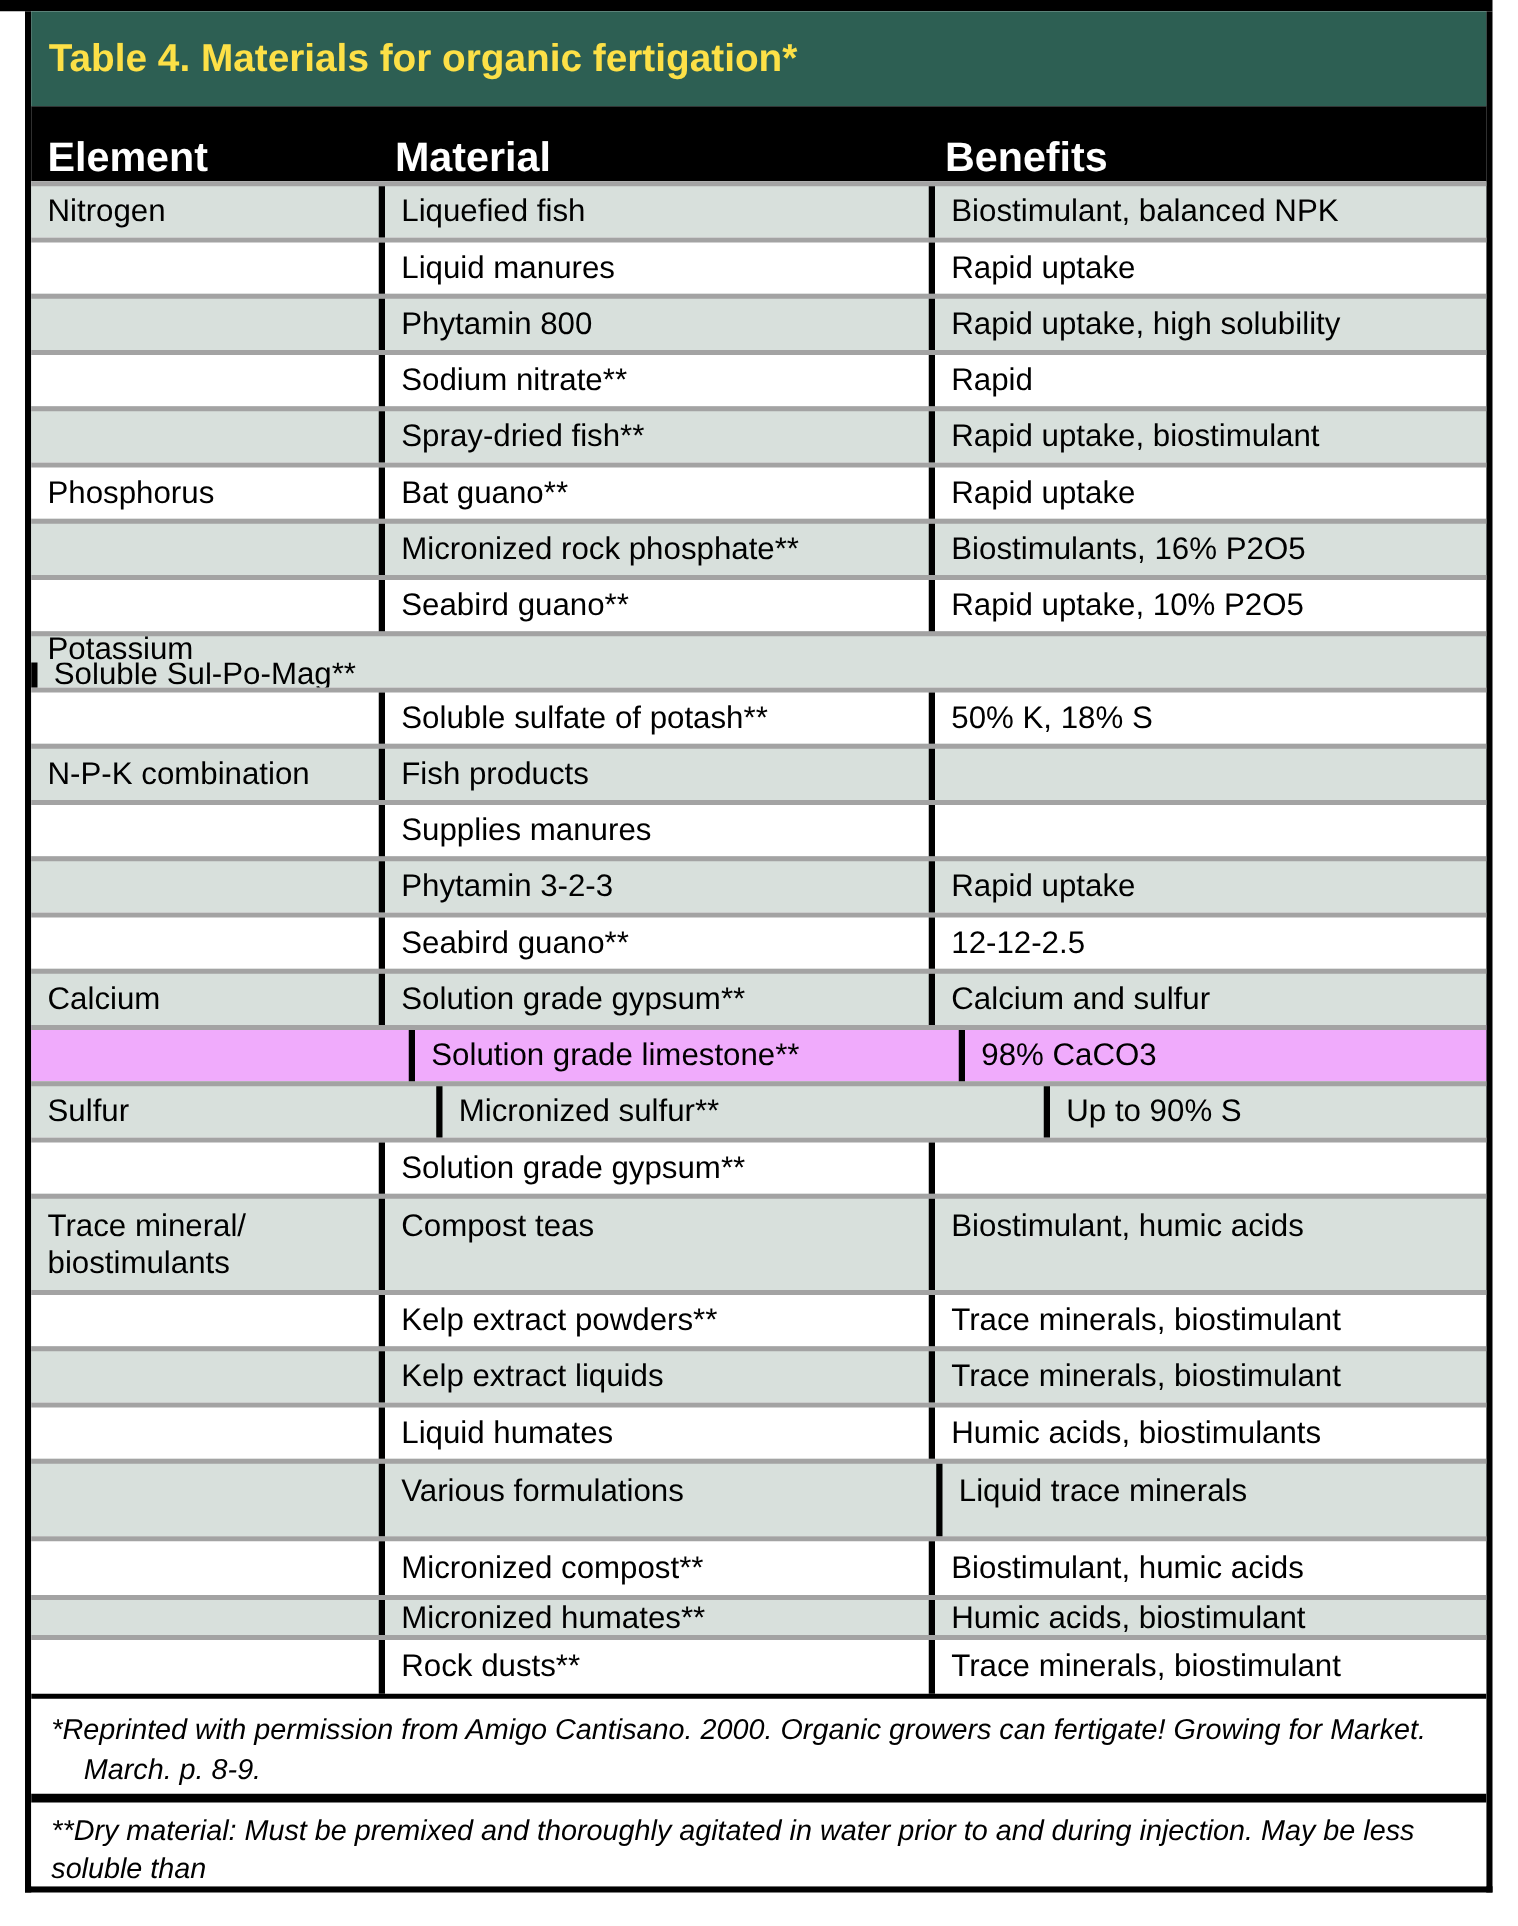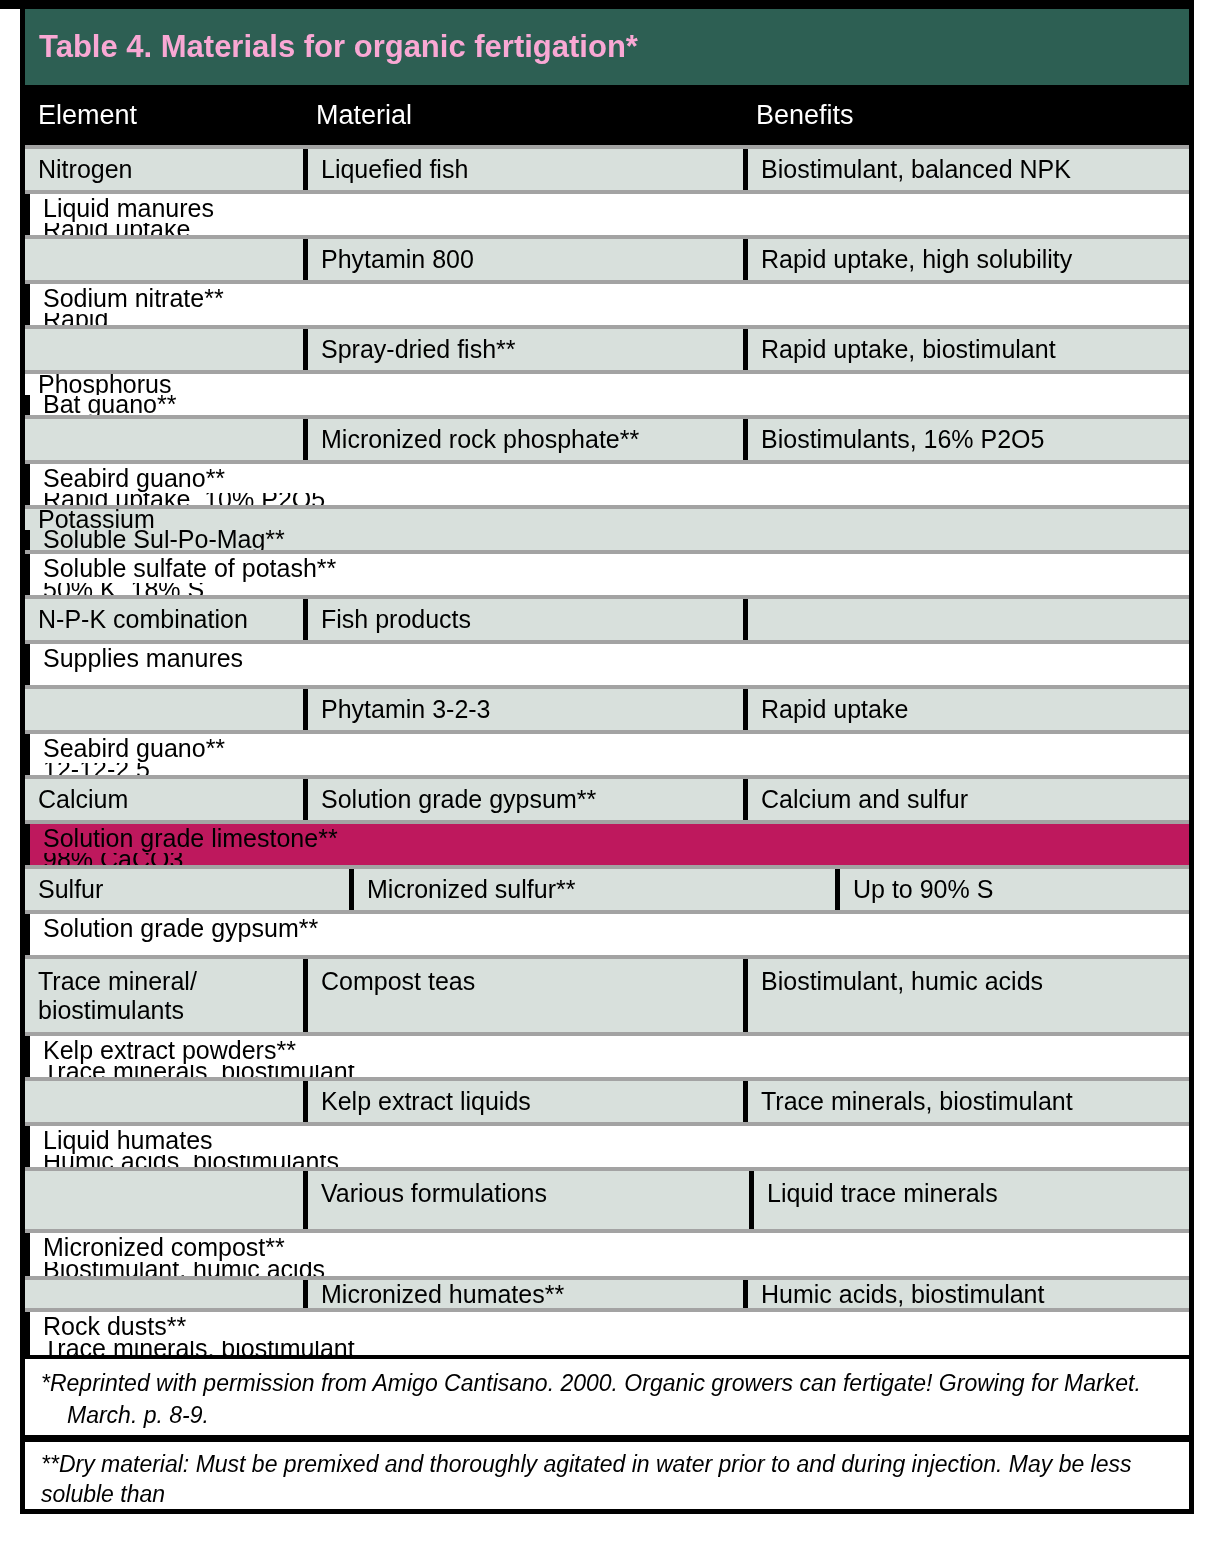--- a/index.html
+++ b/index.html
@@ -42,38 +42,38 @@
     padding-left: 14px;
     font-size: 31px;
     font-weight: bold;
     box-sizing: border-box;
   }
   .col-head {
     height: 60px;
     background: #000000;
     color: #ffffff;
     display: flex;
-    align-items: center;
-    font-weight: normal;
-    font-size: 27px;
+    align-items: flex-end;
+    font-weight: bold;
+    font-size: 33px;
     box-sizing: border-box;
   }
   .hcell { box-sizing: border-box; padding-left: 13px; }
   .h-el  { width: 278px; }
   .h-mat { width: 440px; }
   .h-ben { flex: 1; }
 
   .trow {
     display: flex;
     border-top: 4px solid #a3a3a3;
     height: 45px;
     box-sizing: border-box;
   }
   .trow.light { background: #D8E0DC; }
-  .trow.white { background: #ffffff; flex-direction: column; }
+  .trow.white { background: #ffffff; }
   .cell {
     box-sizing: border-box;
     display: flex;
     align-items: center;
     padding: 0 8px 0 13px;
     font-size: 25px;
     line-height: 1.15;
     white-space: pre-line;
     overflow: hidden;
   }
@@ -96,21 +96,21 @@
   .footnote.second { height: 74px; border-top-width: 7px; line-height: 30px; padding-top: 7px; }
   .fn-line2 { padding-left: 26px; }
 </style>
 </head>
 <body>
 
 <div class="top-rule"></div>
 
 <div class="table-wrap">
 
-  <div class="title-bar" style="background: rgb(45, 95, 83); color: #f9a8d4;">
+  <div class="title-bar" style="background: rgb(45, 95, 83); color: #fde047;">
     <span>Table 4. Materials for organic fertigation*</span>
   </div>
 
   <div class="col-head" style="background: rgb(0, 0, 0); color: rgb(255, 255, 255);">
     <div class="hcell h-el">Element</div>
     <div class="hcell h-mat">Material</div>
     <div class="hcell h-ben">Benefits</div>
   </div>
 
   <div id="table-body">
@@ -182,21 +182,21 @@
       <div class="trow white" style="background: rgb(255, 255, 255);">
         <div class="cell c-el"></div>
         <div class="cell c-mat">Seabird guano**</div>
         <div class="cell c-ben">12-12-2.5</div>
       </div>
       <div class="trow light" style="background: rgb(216, 224, 220);">
         <div class="cell c-el">Calcium</div>
         <div class="cell c-mat">Solution grade gypsum**</div>
         <div class="cell c-ben">Calcium and sulfur</div>
       </div>
-      <div class="trow white" style="background: #be185d;">
+      <div class="trow white" style="background: #f0abfc; padding-left: 24px;">
         <div class="cell c-el"></div>
         <div class="cell c-mat">Solution grade limestone**</div>
         <div class="cell c-ben">98% CaCO3</div>
       </div>
       <div class="trow light" style="background: rgb(216, 224, 220); gap: 46px;">
         <div class="cell c-el">Sulfur</div>
         <div class="cell c-mat">Micronized sulfur**</div>
         <div class="cell c-ben">Up to 90% S</div>
       </div>
       <div class="trow white" style="background: rgb(255, 255, 255);">

